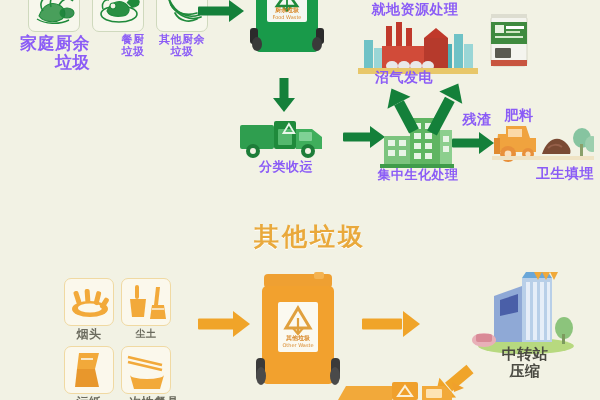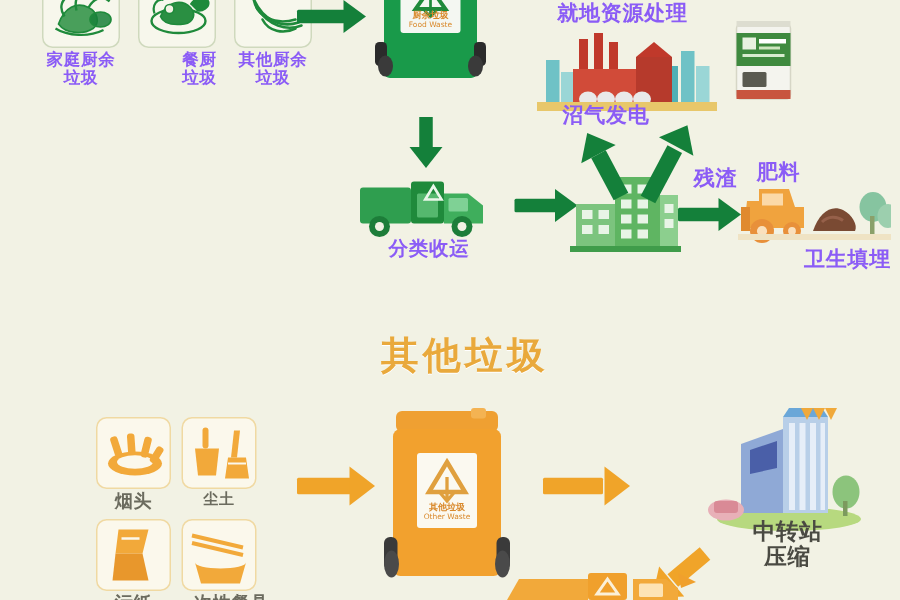--- a/index.html
+++ b/index.html
@@ -51,21 +51,21 @@
       <g fill="#1f8a3b" stroke="#1f8a3b" stroke-width="1.1" fill-opacity=".85">
         <path d="M10 33 C14 22 22 18 30 22 C36 25 38 32 33 36 C27 40 15 40 10 33 Z" fill="#2a8f42"></path>
         <path d="M14 28 C10 22 12 16 18 14" fill="none" stroke-width="1.6"></path>
         <path d="M22 24 C20 16 24 10 30 11" fill="none" stroke-width="1.6"></path>
         <path d="M30 22 C34 15 40 14 44 18" fill="none" stroke-width="1.6"></path>
         <ellipse cx="38" cy="30" rx="7" ry="5" fill="#19803a"></ellipse>
         <path d="M8 36 C16 41 30 42 40 37" fill="none" stroke-width="1.4"></path>
       </g>
     </svg>
   </div>
-  <div class="lbl abs" style="left:18px;top:34px;width:72px;font-size:11px;">家庭厨余
+  <div class="lbl abs" style="left:18px;top:34px;width:72px;font-size:17px;text-align:right;">家庭厨余
 垃圾</div>
 
   <div class="tile" style="left:92px;top:-18px;width:52px;height:50px;">
     <svg viewBox="0 0 52 50" width="52" height="50">
       <g fill="#1f8a3b" stroke="#1f8a3b" stroke-width="1.1">
         <ellipse cx="26" cy="31" rx="18" ry="8" fill="none" stroke-width="1.6"></ellipse>
         <path d="M14 28 C18 18 28 16 34 22 C38 26 36 32 30 33 C22 34 16 33 14 28 Z" fill="#2a8f42"></path>
         <path d="M34 20 C38 14 44 14 46 18 C47 22 42 25 38 24" fill="#1f8a3b"></path>
         <circle cx="20" cy="23" r="3" fill="#f2f2e4"></circle>
         <path d="M10 26 C8 20 12 16 16 17" fill="none" stroke-width="1.5"></path>
@@ -157,20 +157,21 @@
         <rect x="34" y="31" width="7" height="6"></rect>
           <rect x="45" y="31" width="7" height="6"></rect>
         <rect x="34" y="41" width="7" height="6"></rect>
           <rect x="45" y="41" width="7" height="6"></rect>
         <rect x="63" y="24" width="6" height="6"></rect>
           <rect x="63" y="34" width="6" height="6"></rect>
       </g>
       <rect x="0" y="52" width="74" height="4" fill="#3f9c4a"></rect>
     </svg>
   </div>
+  <div class="lbl abs" style="left:360px;top:168px;width:116px;font-size:13px;">集中生化处理</div>
 
   <div class="lbl abs" style="left:350px;top:2px;width:130px;font-size:14px;">就地资源处理</div>
 
   <div class="abs" style="left:358px;top:20px;width:120px;height:54px;">
     <svg viewBox="0 0 120 54" width="120" height="54">
       <rect x="6" y="20" width="9" height="30" fill="#6fc2c6"></rect>
       <rect x="16" y="28" width="8" height="22" fill="#9ad6d6"></rect>
       <rect x="96" y="14" width="9" height="36" fill="#6fc2c6"></rect>
       <rect x="106" y="24" width="9" height="26" fill="#9ad6d6"></rect>
       <rect x="86" y="24" width="8" height="26" fill="#4fb0b6"></rect>

